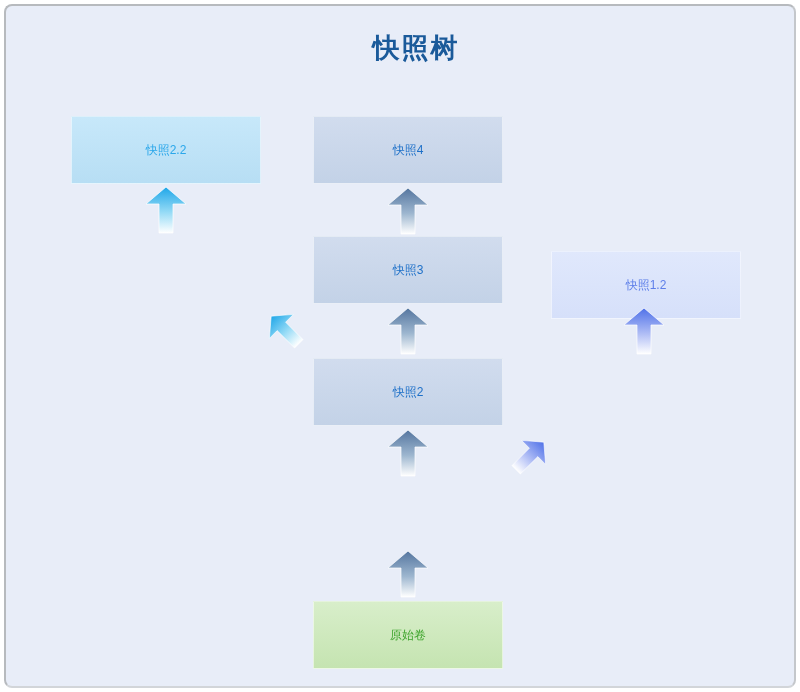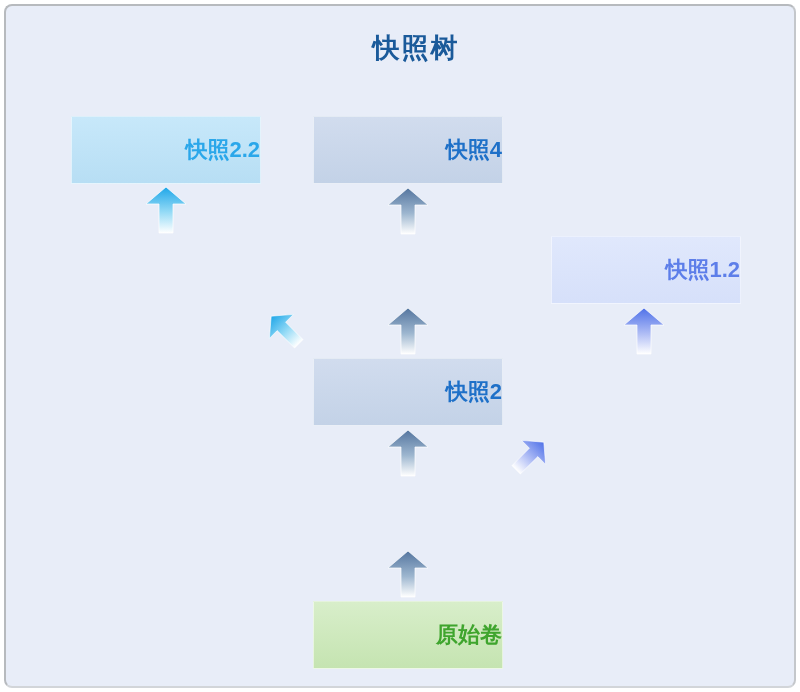--- a/index.html
+++ b/index.html
@@ -38,25 +38,24 @@
     font-weight: bold;
     color: #1a5a9a;
     letter-spacing: 2px;
   }
   .node {
     position: absolute;
     width: 190px;
     height: 68px;
     display: flex;
     align-items: center;
-    justify-content: flex-end;
-    font-size: 22px;
+    justify-content: center;
+    font-size: 12px;
     box-sizing: border-box;
     border: 1px solid rgba(255,255,255,0.55);
-    font-weight: bold;
   }
   .node.main {
     background: linear-gradient(#d1dcee, #c3d2e7);
     color: #1e70c8;
   }
   .node.cyan {
     background: linear-gradient(#c7e8fa, #b7def4);
     color: #2aa7ea;
   }
   .node.lavender {
@@ -65,21 +64,21 @@
   }
   .node.green {
     background: linear-gradient(#d8eeca, #c5e4b1);
     color: #3fa52e;
   }
   
   .pos-snap22   { left: 65px;  top: 110px; }
   .pos-snap4    { left: 307px; top: 110px; }
   .pos-snap21   { left: 65px;  top: 230px; }
   .pos-snap3    { left: 307px; top: 230px; }
-  .pos-snap12   { left: 545px; top: 230px; }
+  .pos-snap12   { left: 545px; top: 245px; }
   .pos-snap2    { left: 307px; top: 352px; }
   .pos-snap11   { left: 545px; top: 352px; }
   .pos-snap1    { left: 307px; top: 473px; }
   .pos-original { left: 307px; top: 595px; }
   
   .arrow { position: absolute; overflow: visible; }
   .a-3-4    { left: 382px; top: 182px; }
   .a-2-3    { left: 382px; top: 302px; }
   .a-1-2    { left: 382px; top: 424px; }
   .a-orig-1 { left: 382px; top: 545px; }
@@ -115,20 +114,23 @@
         </linearGradient>
       </defs>
     </svg>
 
     <div class="node cyan pos-snap22">
       <span>快照2.2</span>
     </div>
     <div class="node main pos-snap4">
       <span>快照4</span>
     </div>
+    <div class="node main pos-snap3">
+      <span>快照3</span>
+    </div>
     <div class="node lavender pos-snap12">
       <span>快照1.2</span>
     </div>
     <div class="node main pos-snap2">
       <span>快照2</span>
     </div>
     <div class="node green pos-original">
       <span>原始卷</span>
     </div>
 

